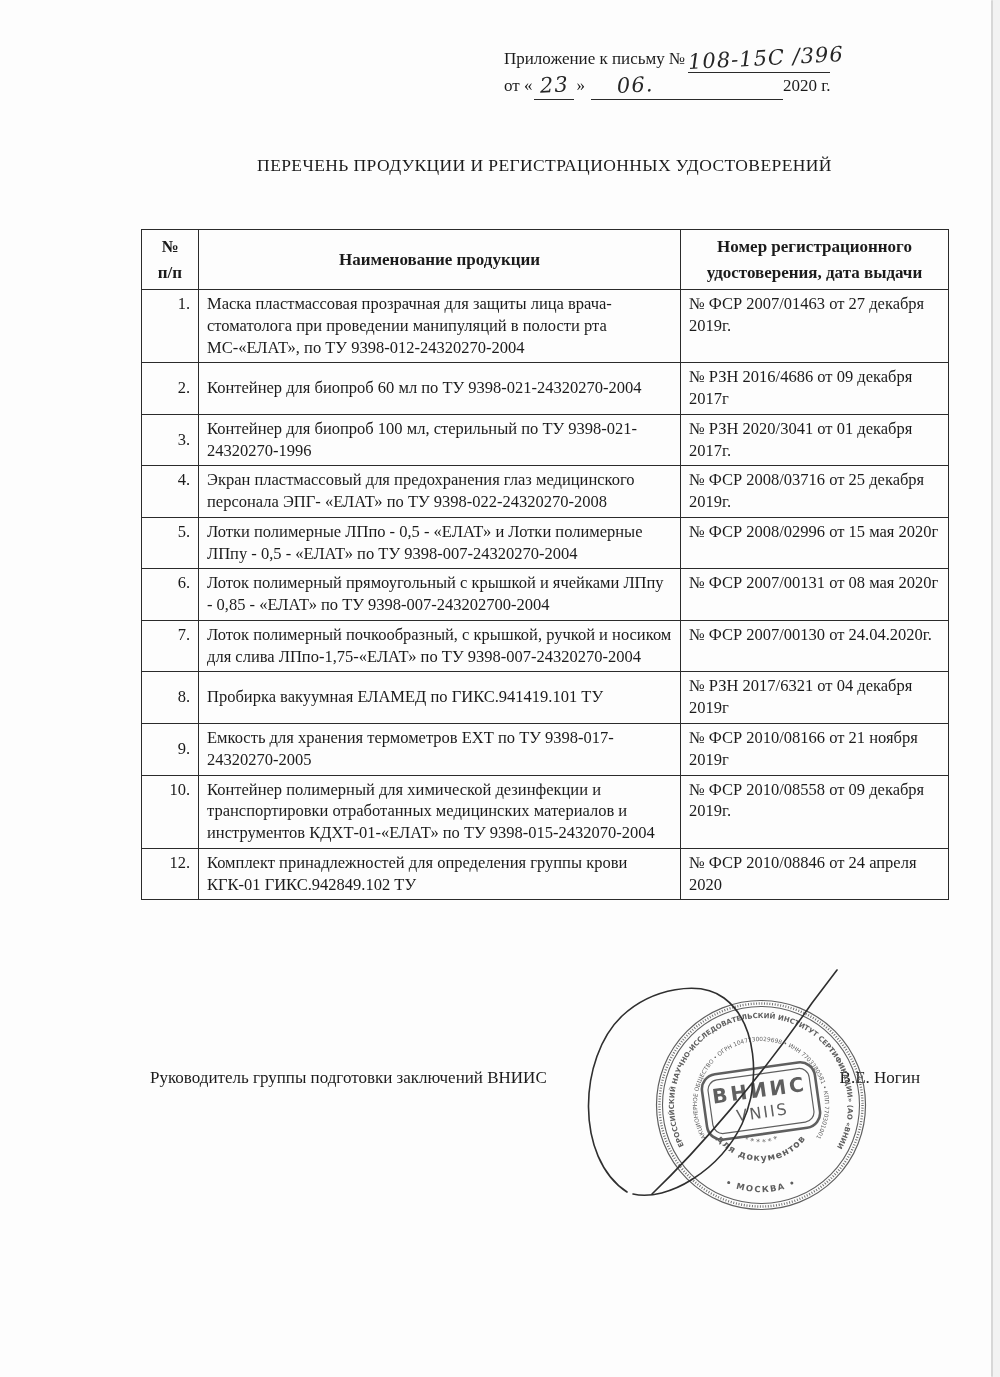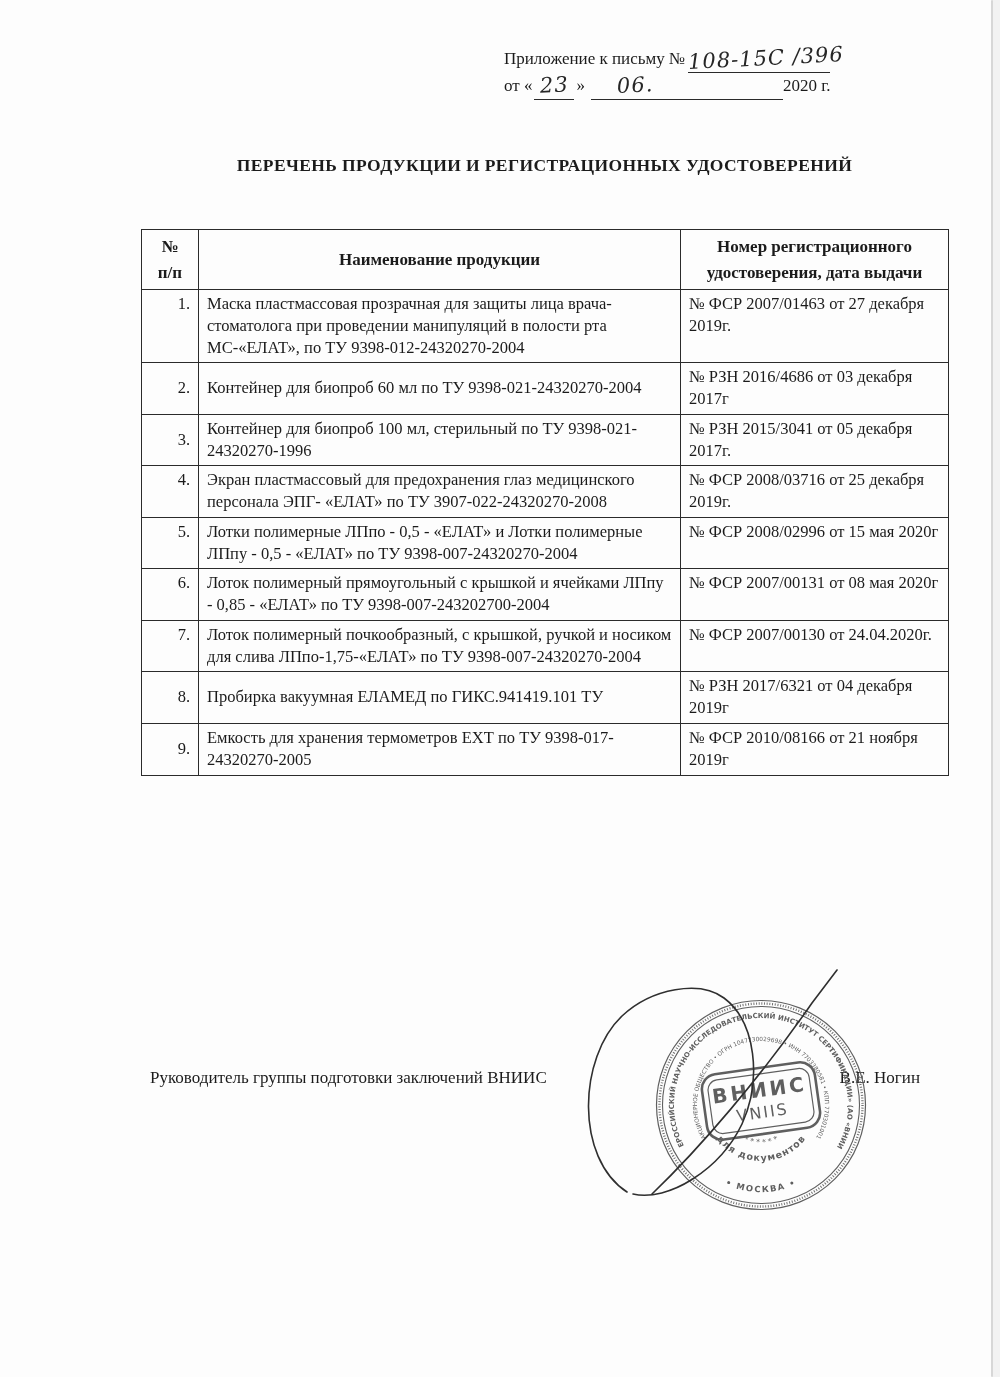--- a/index.html
+++ b/index.html
@@ -21,21 +21,21 @@
   .u2{width:40px;margin:0 2px;}
   .u3{width:192px;margin-left:6px;text-align:left;padding-left:26px;box-sizing:border-box;}
   .hw{
     display:inline-block;font-style:italic;font-size:21px;letter-spacing:1px;
     color:#262626;transform:rotate(-3deg);position:relative;top:1px;
     font-family:"DejaVu Serif",serif;
   }
 
   .doc-title{
     position:absolute;left:141px;top:155px;width:807px;margin:0;
-    text-align:center;font-size:17.5px;font-weight:bold;letter-spacing:.4px;
+    text-align:center;font-size:17.5px;font-weight:normal;letter-spacing:.4px;
   }
 
   
   .doc-table{
     position:absolute;left:141px;top:229px;width:807px;
     border-collapse:collapse;table-layout:fixed;
     font-size:16.5px;line-height:1.32;
   }
   .doc-table td,.doc-table th{border:1.6px solid #2b2b2b;padding:3px 8px 4px;vertical-align:top;overflow:hidden;}
   .doc-table thead th{font-weight:bold;text-align:center;vertical-align:middle;padding:4px 4px;font-size:17px;line-height:1.5;}
@@ -87,30 +87,30 @@
     </thead>
     <tbody>
         <tr>
           <td class="cell-num">1.</td>
           <td class="cell-name">Маска пластмассовая прозрачная для защиты лица врача-стоматолога при проведении манипуляций в полости рта МС-«ЕЛАТ», по ТУ 9398-012-24320270-2004</td>
           <td class="cell-reg">№ ФСР 2007/01463 от 27 декабря 2019г.</td>
         </tr>
         <tr>
           <td class="cell-num vmid">2.</td>
           <td class="cell-name vmid">Контейнер для биопроб 60 мл по ТУ 9398-021-24320270-2004</td>
-          <td class="cell-reg">№ РЗН 2016/4686 от 03 декабря 2017г</td>
+          <td class="cell-reg">№ РЗН 2016/4686 от 09 декабря 2017г</td>
         </tr>
         <tr>
           <td class="cell-num vmid">3.</td>
           <td class="cell-name">Контейнер для биопроб 100 мл, стерильный по ТУ 9398-021-24320270-1996</td>
-          <td class="cell-reg">№ РЗН 2015/3041 от 05 декабря 2017г.</td>
+          <td class="cell-reg">№ РЗН 2020/3041 от 01 декабря 2017г.</td>
         </tr>
         <tr>
           <td class="cell-num">4.</td>
-          <td class="cell-name">Экран пластмассовый для предохранения глаз медицинского персонала ЭПГ- «ЕЛАТ» по ТУ 3907-022-24320270-2008</td>
+          <td class="cell-name">Экран пластмассовый для предохранения глаз медицинского персонала ЭПГ- «ЕЛАТ» по ТУ 9398-022-24320270-2008</td>
           <td class="cell-reg">№ ФСР 2008/03716 от 25 декабря 2019г.</td>
         </tr>
         <tr>
           <td class="cell-num">5.</td>
           <td class="cell-name">Лотки полимерные ЛПпо - 0,5 - «ЕЛАТ» и Лотки полимерные ЛПпу - 0,5 - «ЕЛАТ» по ТУ 9398-007-24320270-2004</td>
           <td class="cell-reg">№ ФСР 2008/02996 от 15 мая 2020г</td>
         </tr>
         <tr>
           <td class="cell-num">6.</td>
           <td class="cell-name">Лоток полимерный прямоугольный с крышкой и ячейками ЛПпу - 0,85 - «ЕЛАТ» по ТУ 9398-007-243202700-2004</td>
@@ -123,20 +123,30 @@
         </tr>
         <tr>
           <td class="cell-num vmid">8.</td>
           <td class="cell-name vmid">Пробирка вакуумная ЕЛАМЕД по ГИКС.941419.101 ТУ</td>
           <td class="cell-reg">№ РЗН 2017/6321 от 04 декабря 2019г</td>
         </tr>
         <tr>
           <td class="cell-num vmid">9.</td>
           <td class="cell-name">Емкость для хранения термометров ЕХТ по ТУ 9398-017-24320270-2005</td>
           <td class="cell-reg">№ ФСР 2010/08166 от 21 ноября 2019г</td>
+        </tr>
+        <tr>
+          <td class="cell-num">10.</td>
+          <td class="cell-name">Контейнер полимерный для химической дезинфекции и транспортировки отработанных медицинских материалов и инструментов КДХТ-01-«ЕЛАТ» по ТУ 9398-015-2432070-2004</td>
+          <td class="cell-reg">№ ФСР 2010/08558 от 09 декабря 2019г.</td>
+        </tr>
+        <tr>
+          <td class="cell-num">12.</td>
+          <td class="cell-name">Комплект принадлежностей для определения группы крови КГК-01 ГИКС.942849.102 ТУ</td>
+          <td class="cell-reg">№ ФСР 2010/08846 от 24 апреля 2020</td>
         </tr>
       </tbody>
   </table>
 
   <div class="footer-row">
     <span>Руководитель группы подготовки заключений ВНИИС</span>
     <span>В.Е. Ногин</span>
   </div>
 
   <svg class="stamp-svg" width="232" height="232" viewBox="0 0 232 232">

